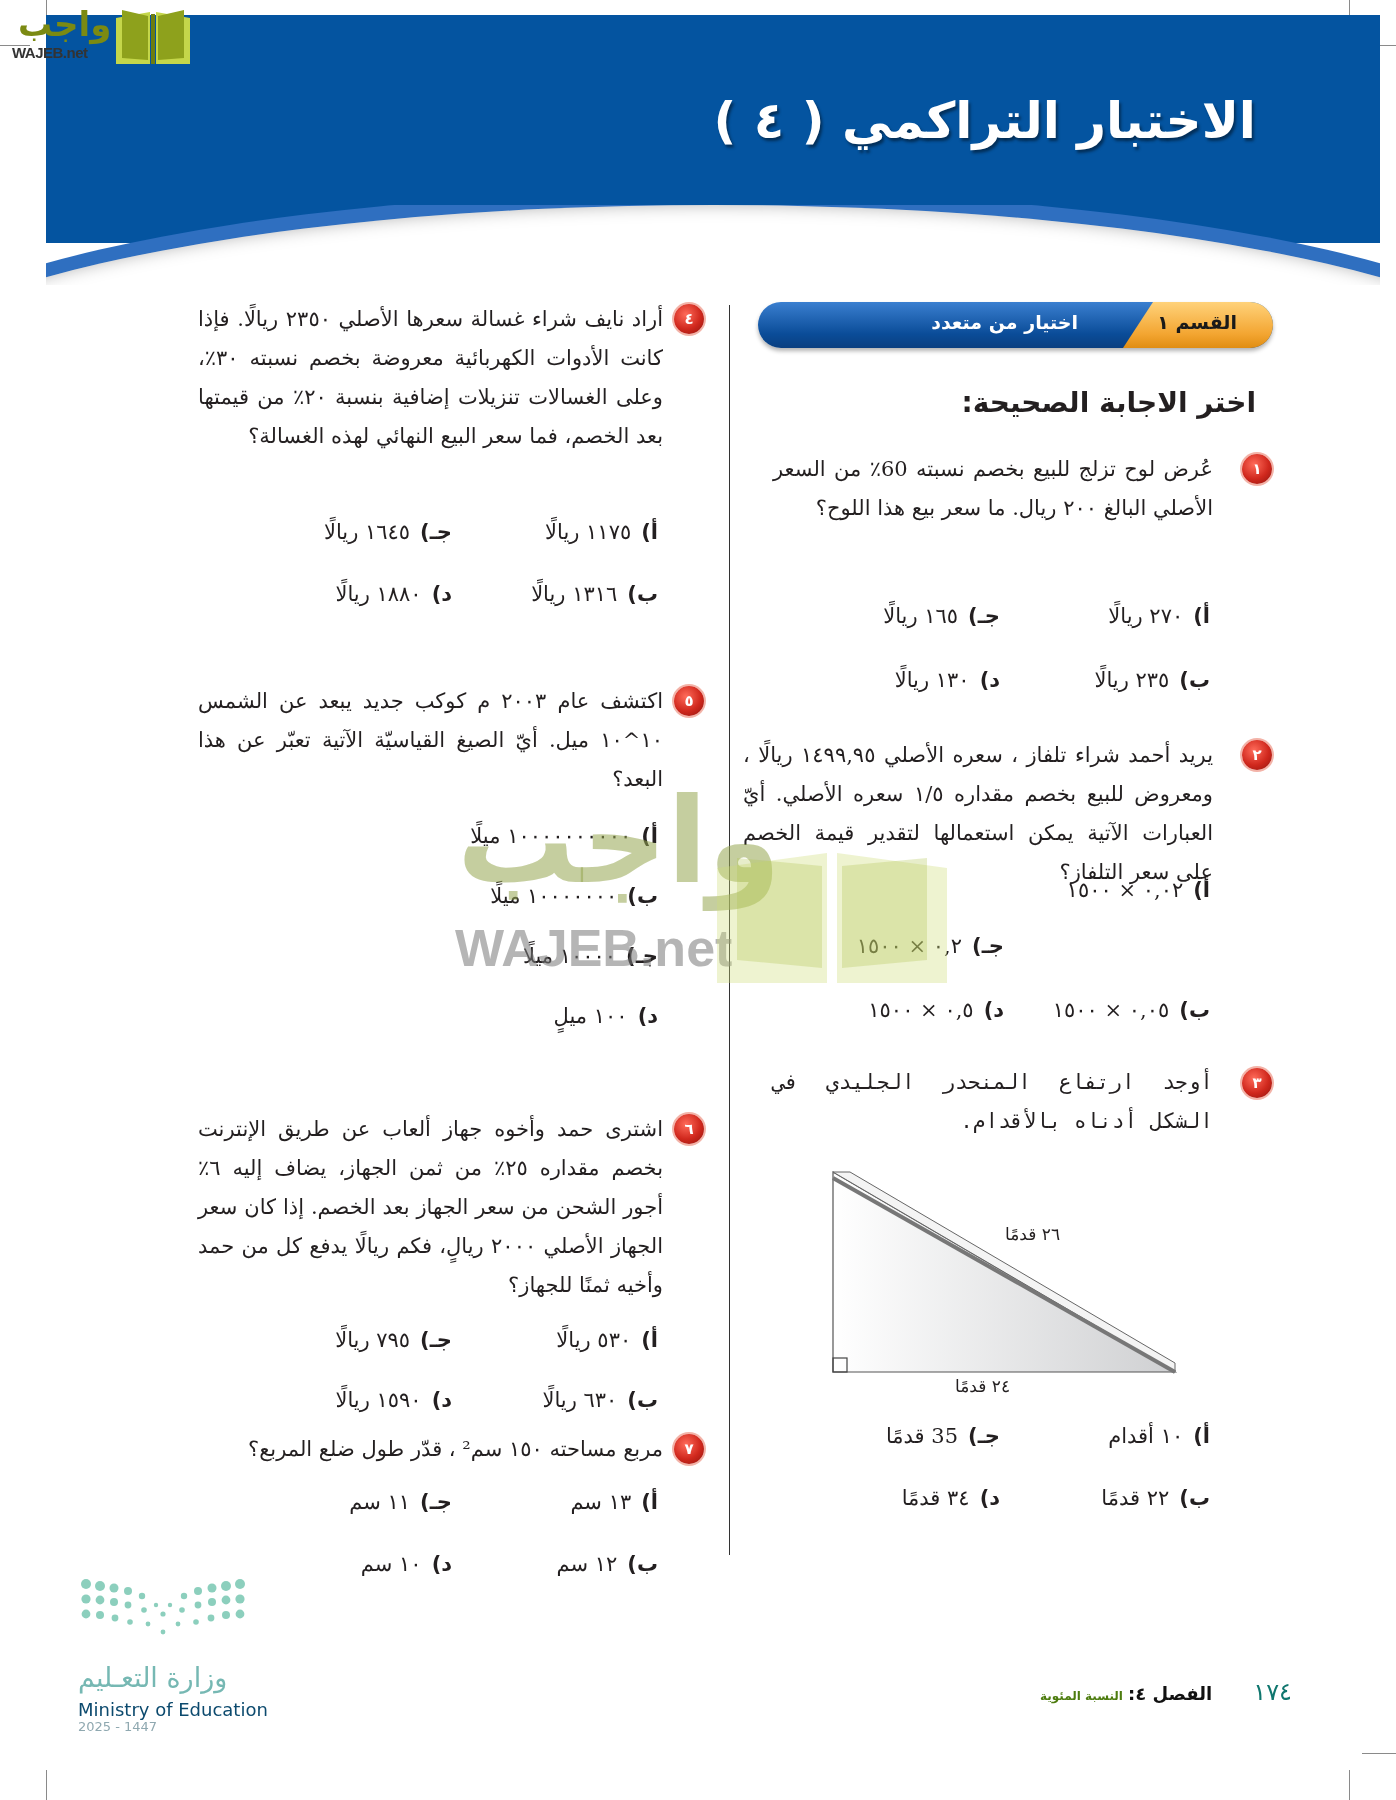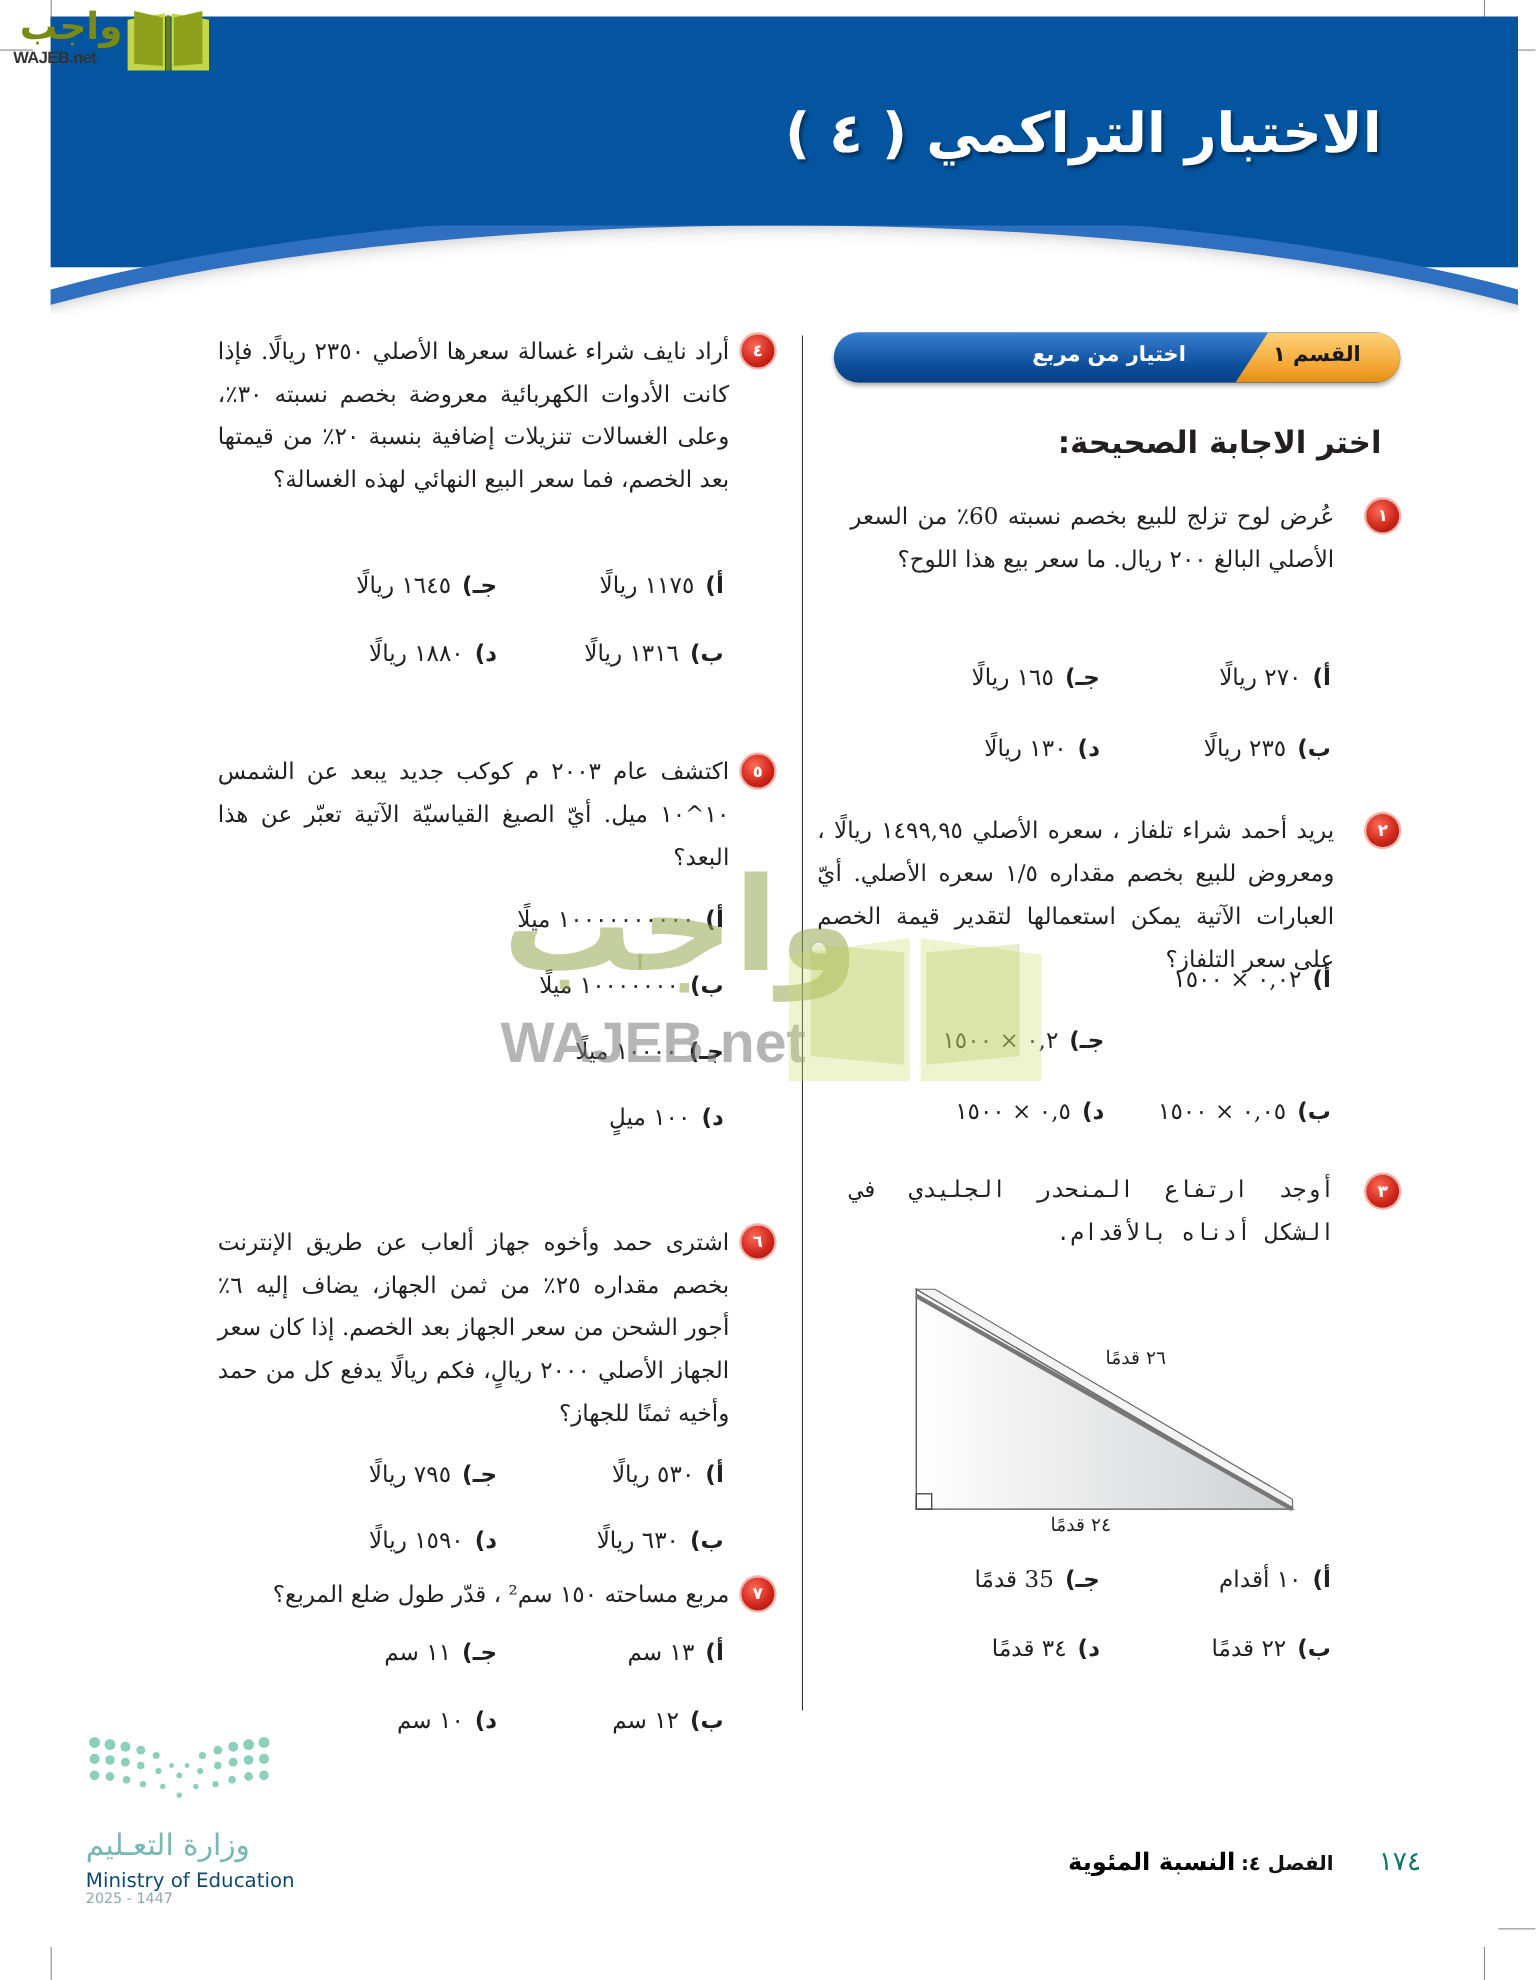--- a/index.html
+++ b/index.html
@@ -91,21 +91,21 @@
     
     .ministry { position: absolute; left: 74px; top: 1578px; width: 200px; height: 150px; }
     .ministry .ar { position: absolute; left: 4px; top: 84px; font-size: 27px; color: #76b8b3; direction: rtl; font-family: "DejaVu Sans", sans-serif; }
     .ministry .en { position: absolute; left: 4px; top: 121px; font-size: 18px; color: #0c4a6e; font-family: "DejaVu Sans", sans-serif; }
     .ministry .yr { position: absolute; left: 4px; top: 141px; font-size: 13px; color: #8fa8b0; font-family: "DejaVu Sans", sans-serif; }
 
     
     .footer { position: absolute; right: 104px; top: 1678px; direction: rtl; white-space: nowrap; }
     .footer .pnum { font-size: 24px; font-weight: normal; color: #0f766e; font-family: "DejaVu Sans", sans-serif; margin-left: 36px; }
     .footer .chap { font-size: 18px; font-weight: bold; color: #111; font-family: "DejaVu Sans", sans-serif; }
-    .footer .chap-title { font-size: 22px; font-weight: bold; color: #000000; font-family: "DejaVu Sans", sans-serif; }
+    .footer .chap-title { font-size: 12px; font-weight: bold; color: #4d7c0f; font-family: "DejaVu Sans", sans-serif; }
   </style>
 </head>
 <body>
 
 <div class="crop" style="left:46px;top:0;width:1px;height:30px;"></div>
 <div class="crop" style="left:1349px;top:0;width:1px;height:30px;"></div>
 <div class="crop" style="left:1362px;top:45px;width:34px;height:1px;"></div>
 <div class="crop" style="left:0;top:45px;width:30px;height:1px;"></div>
 <div class="crop" style="left:46px;top:1770px;width:1px;height:30px;"></div>
 <div class="crop" style="left:1349px;top:1770px;width:1px;height:30px;"></div>
@@ -125,21 +125,21 @@
     <path d="M76 10 L42 4 L42 56 L76 56 Z" fill="#c4d64a"></path>
     <path d="M8 2 L34 8 L34 52 L8 50 Z" fill="#8ea11c"></path>
     <path d="M70 2 L44 8 L44 52 L70 50 Z" fill="#8ea11c"></path>
     <rect x="37" y="6" width="4" height="50" fill="#6d7d10"></rect>
   </svg>
 </div>
 
 <div class="section-pill">
   <div class="orange"></div>
   <span class="sec-num">القسم ١</span>
-  <span class="sec-title">اختيار من مربع</span>
+  <span class="sec-title">اختيار من متعدد</span>
 </div>
 
 <div class="instruction">اختر الاجابة الصحيحة:</div>
 
 <div class="divider"></div>
 
 <div class="q-badge" style="left:1242px;top:454px;">١</div>
 <div class="q-text" style="right:183px;top:450px;width:440px;">عُرض لوح تزلج للبيع بخصم نسبته 60٪ من السعر الأصلي البالغ ٢٠٠ ريال. ما سعر بيع هذا اللوح؟</div>
 <div class="opt" style="right:186px;top:604px;"><span class="letter">أ)</span><span>٢٧٠ ريالًا</span></div>
 <div class="opt" style="right:186px;top:668px;"><span class="letter">ب)</span><span>٢٣٥ ريالًا</span></div>

